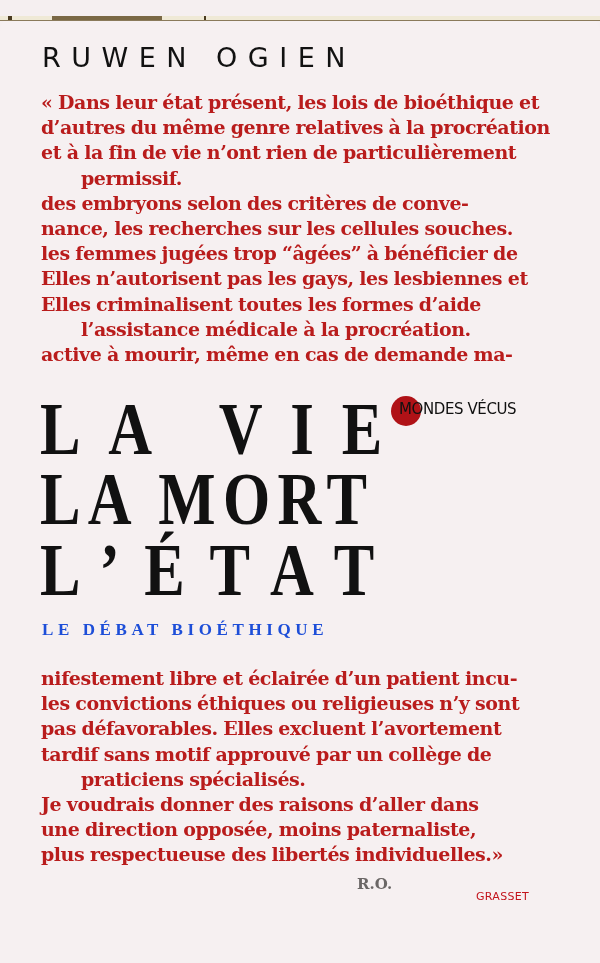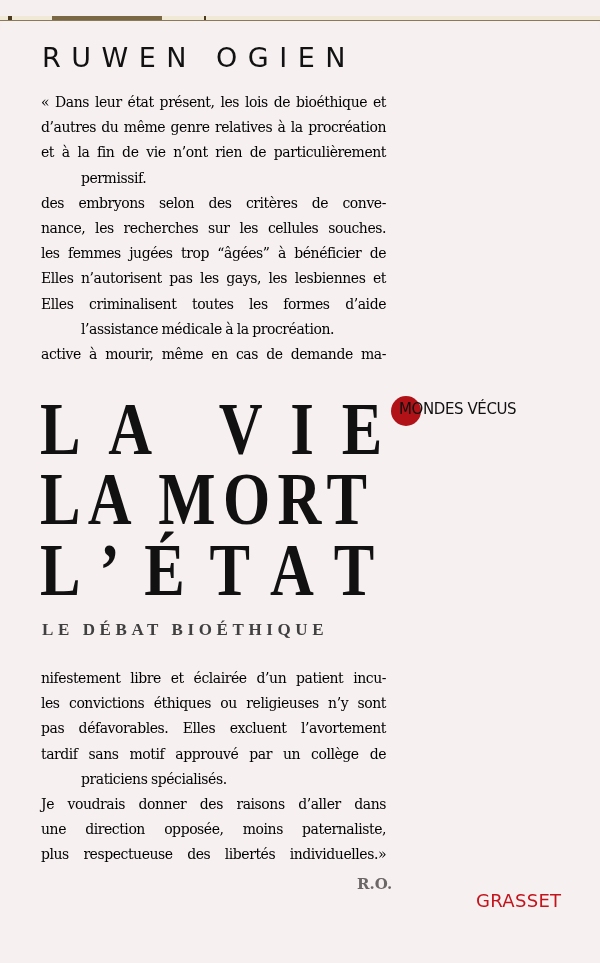--- a/index.html
+++ b/index.html
@@ -3,36 +3,36 @@
 <meta charset="utf-8">
 <style>
   html, body { margin:0; padding:0; }
   body { width:600px; height:963px; position:relative; overflow:hidden; background:#f5eff0; }
   .cover { position:absolute; left:0; top:16px; width:600px; height:963px; background:#f6f0f1;border-radius:15px; }
   .topband { position:absolute; left:0; top:0; width:600px; height:4px; background:#efe9d6; border-bottom:1px solid #8a7a5a; }
   .topband .seg { position:absolute; top:0; height:4px; }
   .botband { position:absolute; left:0; top:956px; width:600px; height:7px; background:#f3f1e2; border-top:1px solid #e7e3cf; }
   .botband .tick { position:absolute; top:0; width:2px; height:7px; background:#8b8b80; }
   .author { position:absolute; left:42px; top:26px; font-family:"DejaVu Sans", sans-serif; font-size:27px; letter-spacing:10.5px; color:#111; font-weight:400; white-space:nowrap; }
-  .para { position:absolute; left:41px; width:345px; font-family:"DejaVu Serif", serif; font-weight:normal; color:#000000; font-size:14px; line-height:25.2px; text-align:justify; letter-spacing:-0.45px; word-spacing:-0.5px; }
+  .para { position:absolute; left:41px; width:345px; font-family:"DejaVu Serif", serif; font-weight:bold; color:#b91c1c; font-size:19px; line-height:25.2px; text-align:justify; letter-spacing:-0.45px; word-spacing:-0.5px; }
   .para .line { display:block; white-space:nowrap; text-align-last:justify; }
   .para .line.last { text-align-last:left;margin-left:40px; }
   .para1 { top:74px; }
   .para2 { top:650px; }
   .sig { position:absolute; left:357px; top:859px; font-family:"DejaVu Serif", serif; font-weight:bold; color:#6b6766; font-size:15px; }
   .title { position:absolute; left:40px; font-family:"Liberation Serif", serif; font-weight:bold; color:#111; font-size:74px; line-height:74px; white-space:nowrap; letter-spacing:0; transform:scaleX(0.82); transform-origin:left top; }
   .title span { display:inline-block; }
   .t1 { top:376px; word-spacing:0; }
   .t2 { top:446px; }
   .t3 { top:517px; }
-  .subtitle { position:absolute; left:42px; top:604px; font-family:"Liberation Serif", serif; font-weight:bold; color:#404040; font-size:17px; letter-spacing:4.6px; white-space:nowrap; }
+  .subtitle { position:absolute; left:42px; top:604px; font-family:"Liberation Serif", serif; font-weight:bold; color:#1d4ed8; font-size:17px; letter-spacing:4.6px; white-space:nowrap; }
   .collection { position:absolute; left:391px; top:380px; height:40px; }
   .collection .dot { position:absolute; left:0; top:0; width:30px; height:30px; border-radius:50%; background:#b01217; }
   .collection .label { position:absolute; left:8px; top:4px; font-family:"DejaVu Sans", sans-serif; font-size:15px; color:#111; white-space:nowrap; letter-spacing:-0.4px; }
-  .publisher { position:absolute; left:476px; top:874px; font-family:"DejaVu Sans", sans-serif; font-size:18px; color:#c3141c; letter-spacing:0.3px; white-space:nowrap; }
+  .publisher { position:absolute; left:476px; top:874px; font-family:"DejaVu Sans", sans-serif; font-size:11px; color:#c3141c; letter-spacing:0.3px; white-space:nowrap; }
 </style>
 </head>
 <body>
 
 <div class="cover">
   <div class="topband">
     <div class="seg" style="left:8px;width:4px;background:#4a3a20;"></div>
     <div class="seg" style="left:52px;width:110px;background:#7a6845;"></div>
     <div class="seg" style="left:204px;width:2px;background:#4a3a20;"></div>
   </div>

